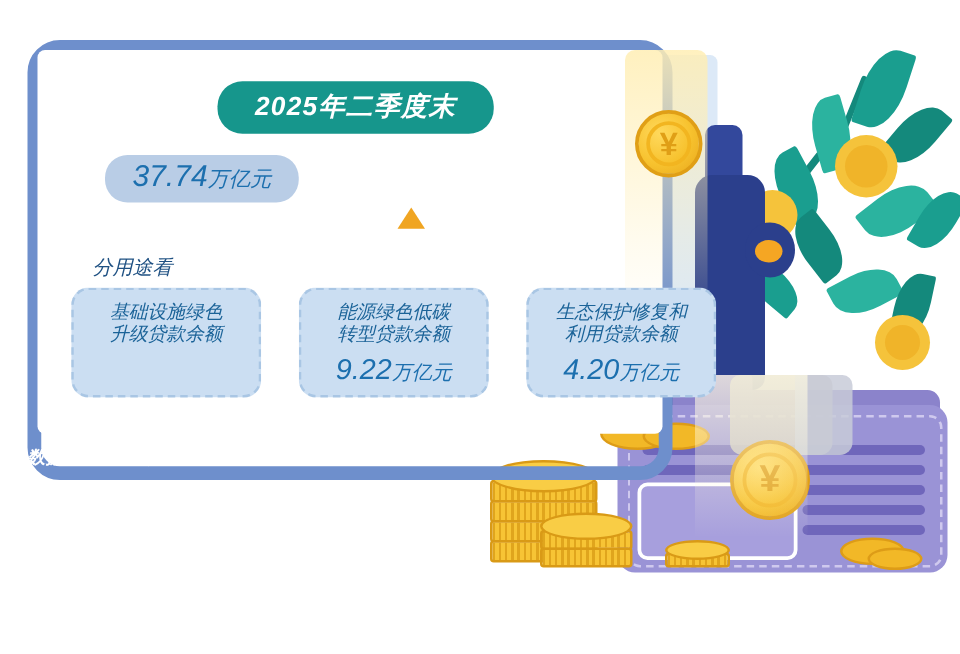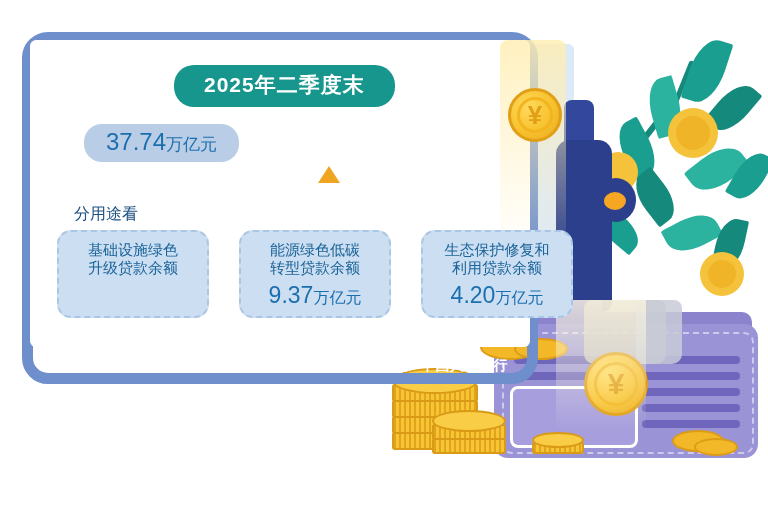--- a/index.html
+++ b/index.html
@@ -208,20 +208,21 @@
     background: linear-gradient(180deg, rgba(255,250,225,.7) 0%, rgba(255,255,255,0) 100%);
   }
 
   
   .content {
     position: absolute;
     left: 22px;
     top: 32px;
     width: 451px;
     height: 352px;
+    font-style: italic;
   }
 
   .title-badge {
     position: absolute;
     left: 152px;
     top: 33px;
     background: #16968c;
     color: #ffffff;
     border-radius: 20px;
     padding: 6px 30px 8px;
@@ -311,21 +312,21 @@
     color: #1c6fae;
     white-space: nowrap;
   }
   .u-card .cval .unit { font-size: 16px; }
 
   .source {
     position: absolute;
     left: 0;
     top: 325px;
     width: 486px;
-    text-align: right;
+    text-align: left;
     font-size: 14px;
     color: #ffffff;
     font-weight: bold;
     letter-spacing: .5px;
   }
 </style>
 </head>
 <body>
 
 <div class="art">
@@ -429,21 +430,21 @@
 
   <div class="cards">
     <div class="u-card">
       <div class="cname">基础设施绿色
 升级贷款余额</div>
     </div>
     <div class="u-card">
       <div class="cname">能源绿色低碳
 转型贷款余额</div>
       <div class="cval">
-        <span>9.37</span><span class="unit">万亿元</span>
+        <span>9.22</span><span class="unit">万亿元</span>
       </div>
     </div>
     <div class="u-card">
       <div class="cname">生态保护修复和
 利用贷款余额</div>
       <div class="cval">
         <span>4.20</span><span class="unit">万亿元</span>
       </div>
     </div>
   </div>

